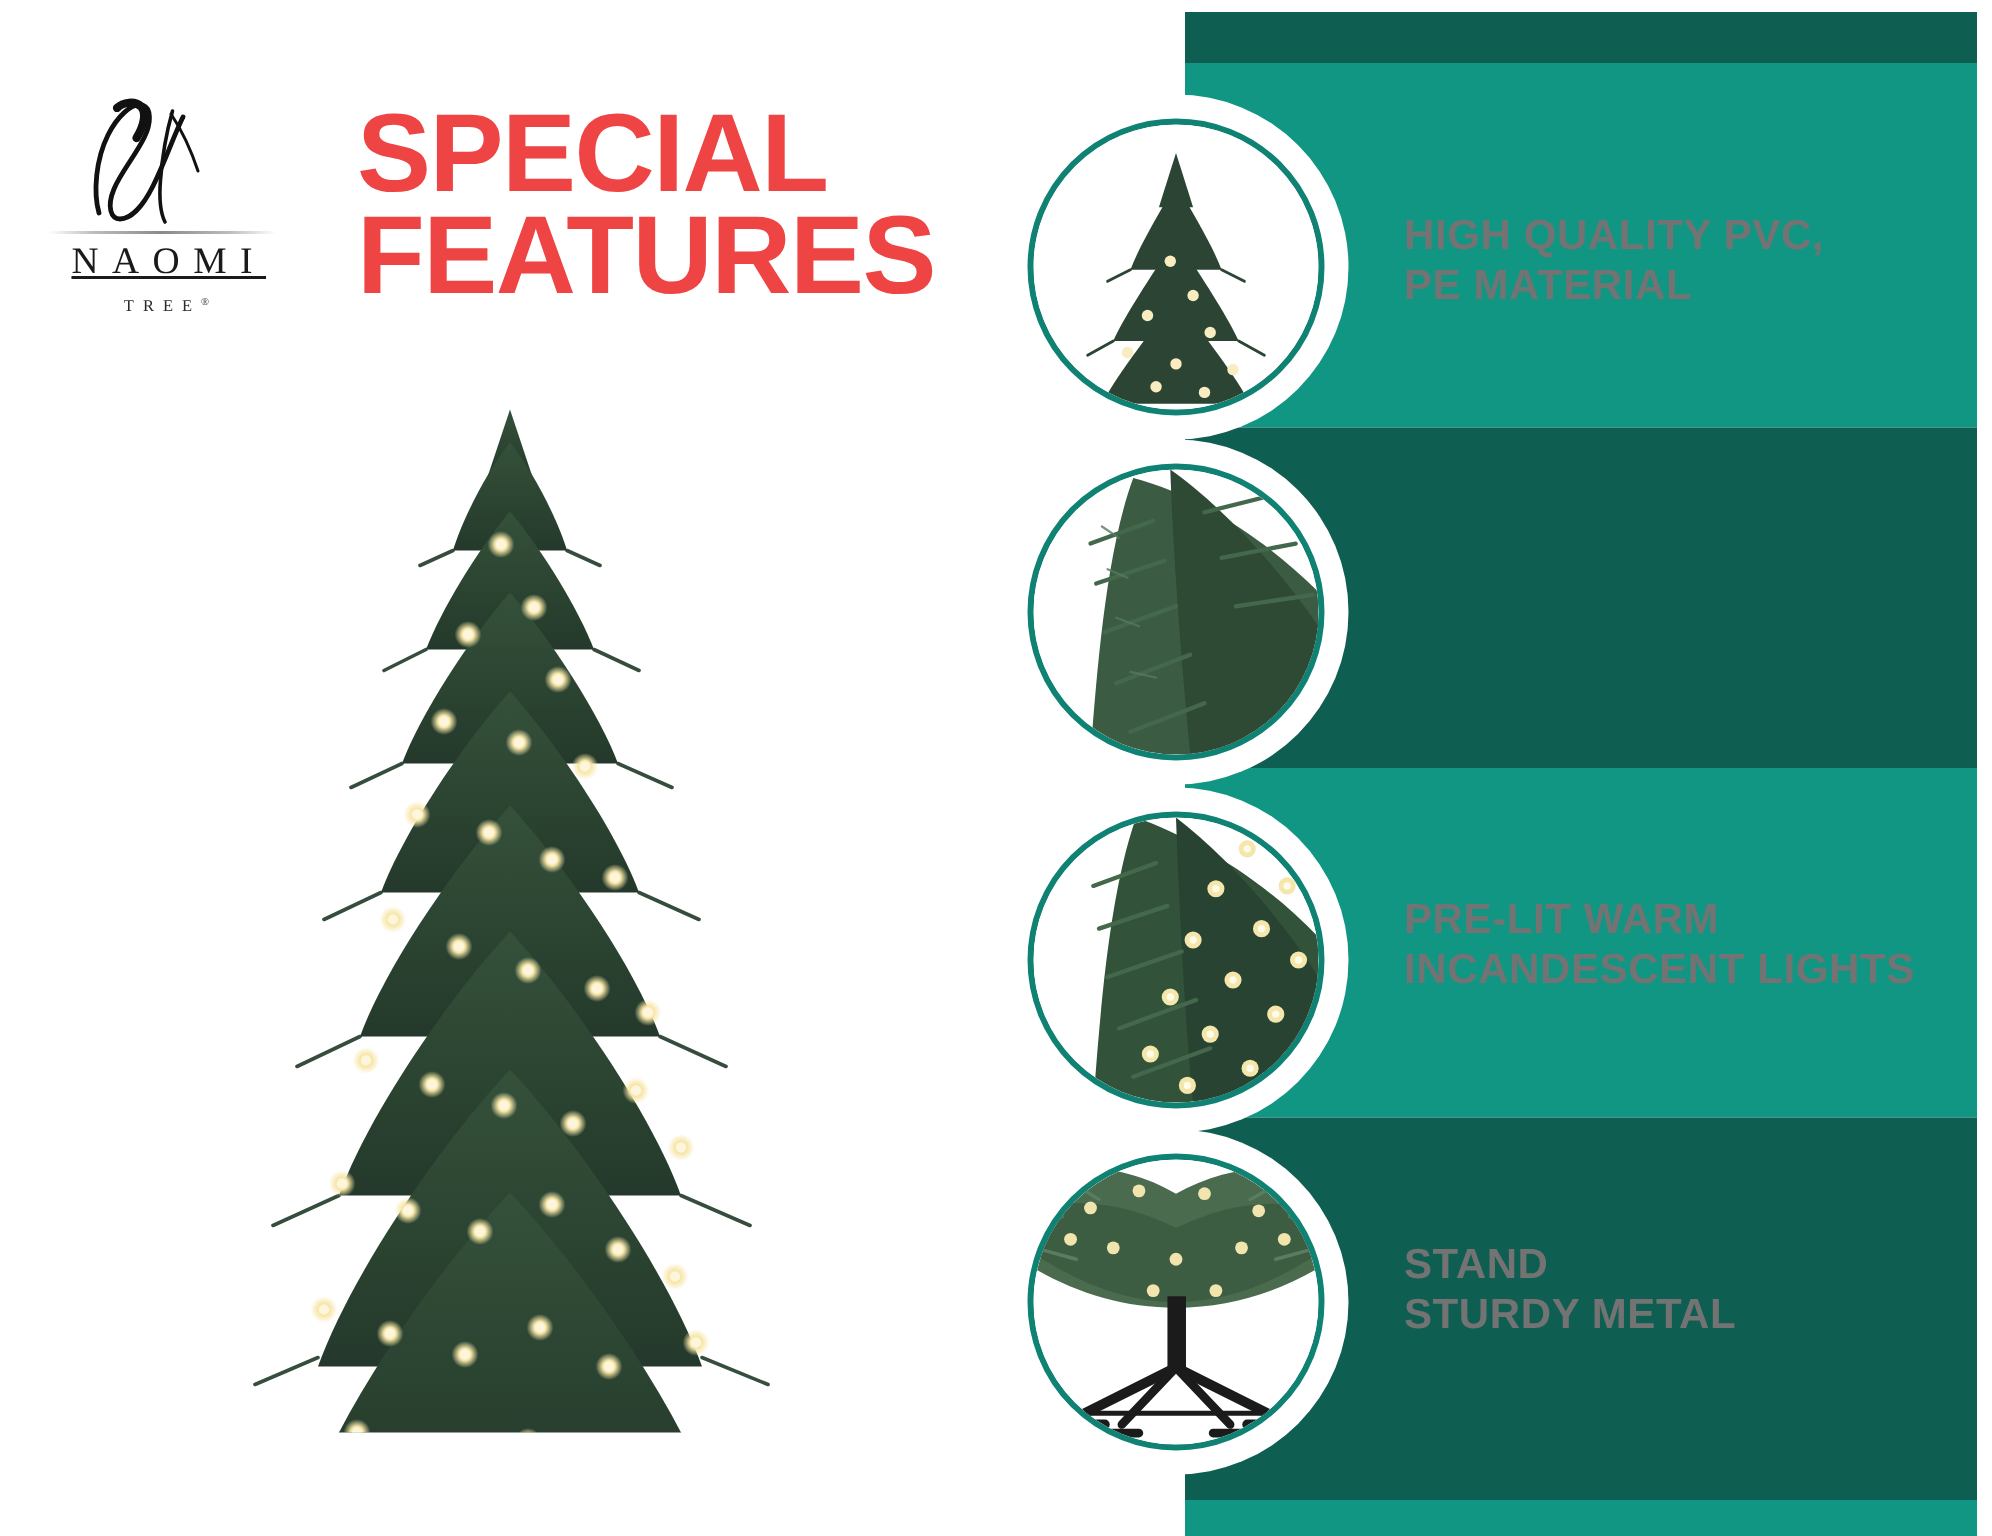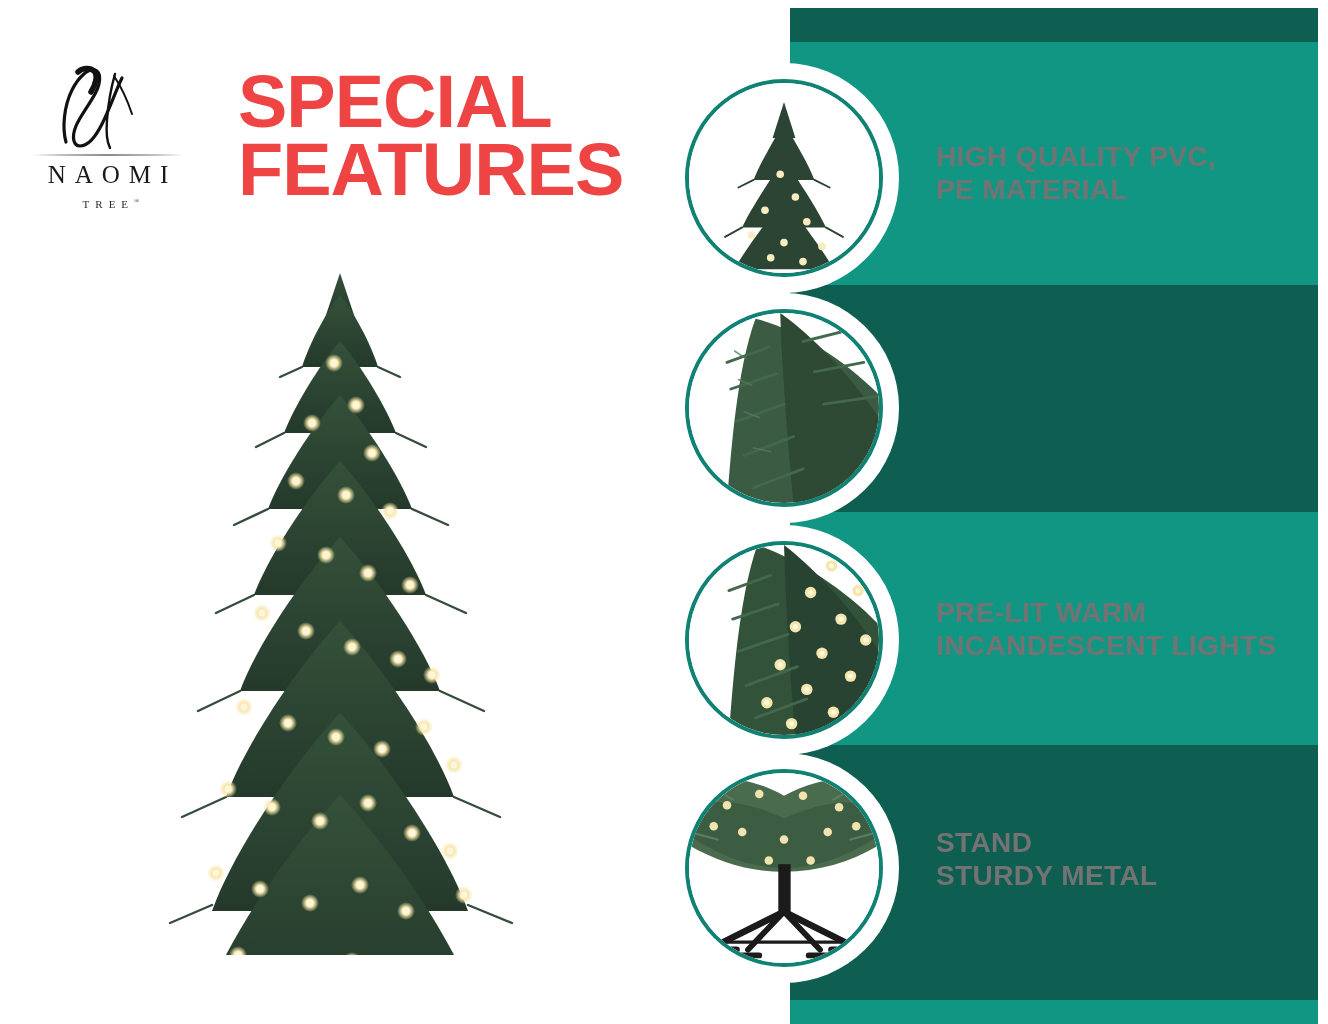--- a/index.html
+++ b/index.html
@@ -51,20 +51,21 @@
     position: absolute;
     left: 0; top: 104px;
     width: 180px;
     text-align: center;
     font-family: "Liberation Serif", serif;
     font-size: 25px;
     letter-spacing: 9px;
     text-indent: 9px;
     color: #1a1a1a;
     line-height: 1;
+    text-decoration: underline;
   }
   .logo-sub {
     position: absolute;
     left: 0; top: 140px;
     width: 180px;
     text-align: center;
     font-family: "Liberation Serif", serif;
     font-size: 11px;
     letter-spacing: 6px;
     text-indent: 6px;

